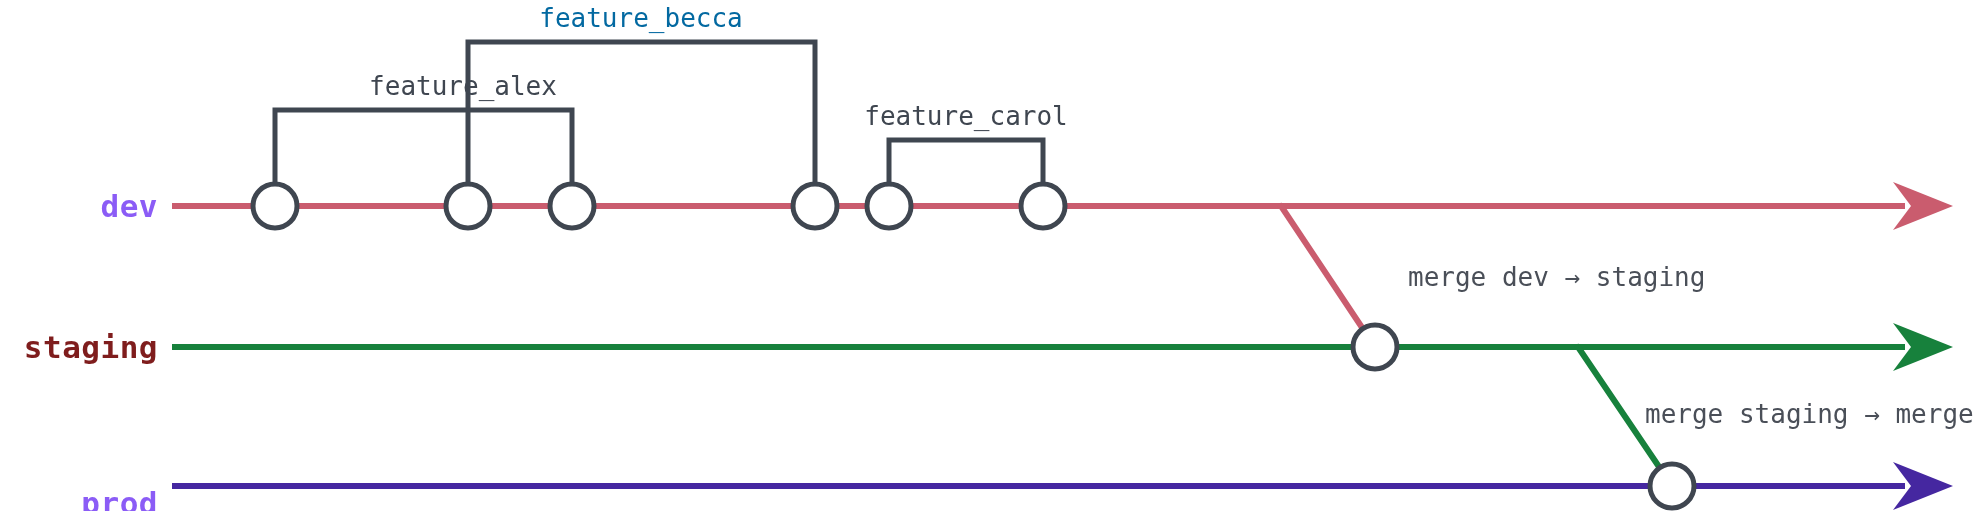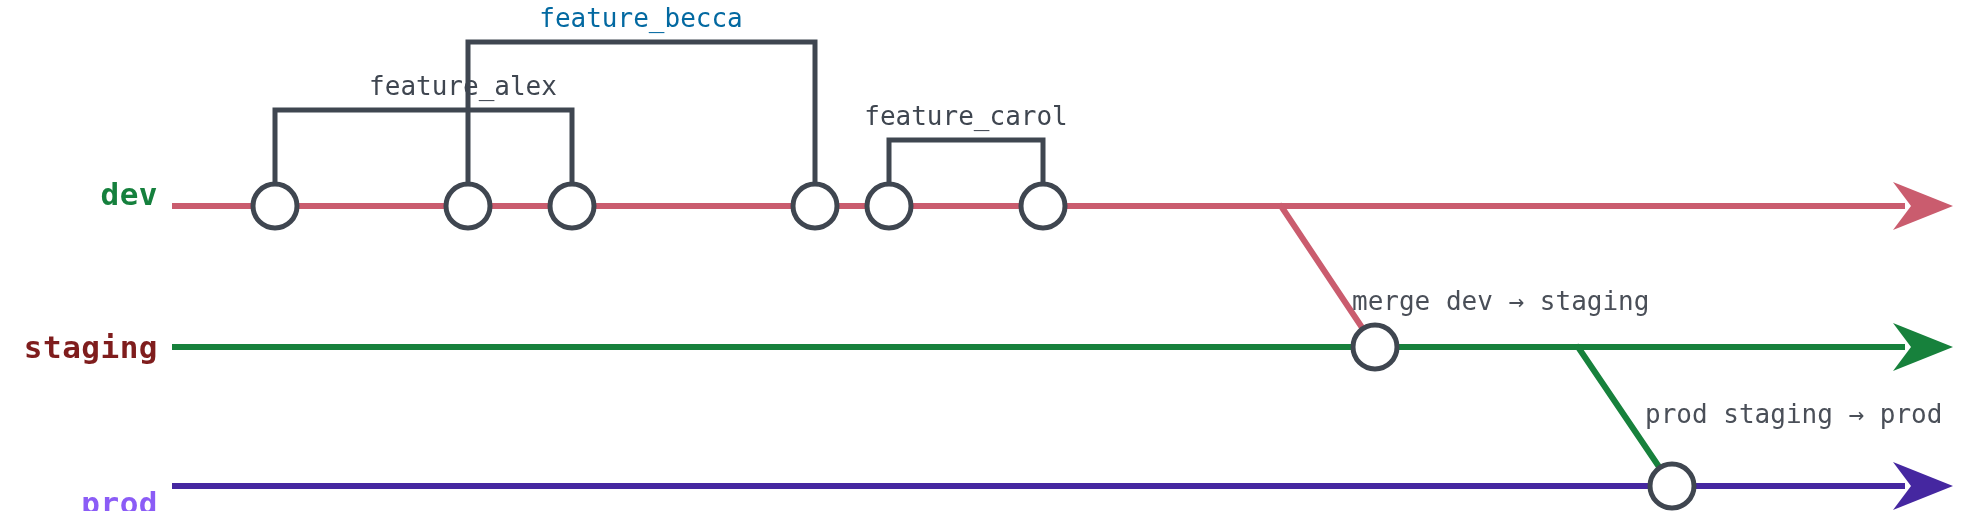--- a/index.html
+++ b/index.html
@@ -63,21 +63,21 @@
       <circle cx="572" cy="206" r="22" fill="#ffffff" stroke="#3f4650" stroke-width="5"></circle>
       <circle cx="815" cy="206" r="22" fill="#ffffff" stroke="#3f4650" stroke-width="5"></circle>
       <circle cx="889" cy="206" r="22" fill="#ffffff" stroke="#3f4650" stroke-width="5"></circle>
       <circle cx="1043" cy="206" r="22" fill="#ffffff" stroke="#3f4650" stroke-width="5"></circle>
       <circle cx="1375" cy="347" r="22" fill="#ffffff" stroke="#3f4650" stroke-width="5"></circle>
       <circle cx="1672" cy="486" r="22" fill="#ffffff" stroke="#3f4650" stroke-width="5"></circle>
     </g>
 </svg>
 
 <div id="overlay">
-    <div class="lbl branch-label" style="left: 158px; top: 194px; color: #15803d;">dev</div>
+    <div class="lbl branch-label" style="left: 158px; top: 206px; color: #8b5cf6;">dev</div>
     <div class="lbl branch-label" style="left: 158px; top: 347px; color: #7f1d1d;">staging</div>
     <div class="lbl branch-label" style="left: 158px; top: 488px; color: #8b5cf6; margin-top: 15px;">prod</div>
     <div class="lbl feature-label" style="left: 423px; top: 101px; color: rgb(63, 70, 80); margin-left: 40px;">feature_alex</div>
     <div class="lbl feature-label" style="left: 641px; top: 33px; color: #0369a1;">feature_becca</div>
     <div class="lbl feature-label" style="left: 966px; top: 131px; color: rgb(63, 70, 80);">feature_carol</div>
-    <div class="lbl merge-label" style="left: 1352px; top: 277px; margin-top: 24px;">merge dev → staging</div>
-    <div class="lbl merge-label" style="left: 1645px; top: 414px;">prod staging → prod</div>
+    <div class="lbl merge-label" style="left: 1408px; top: 277px;">merge dev → staging</div>
+    <div class="lbl merge-label" style="left: 1645px; top: 414px;">merge staging → merge</div>
   </div>
 
 </body></html>

